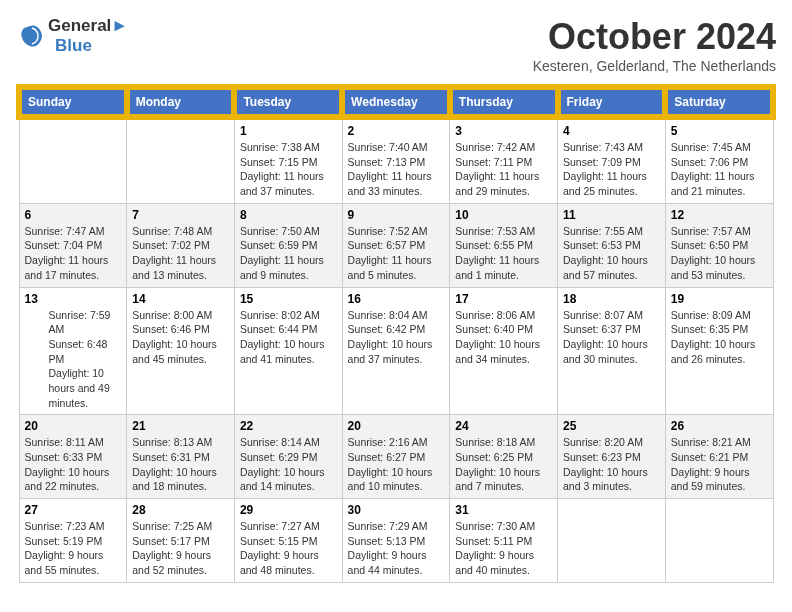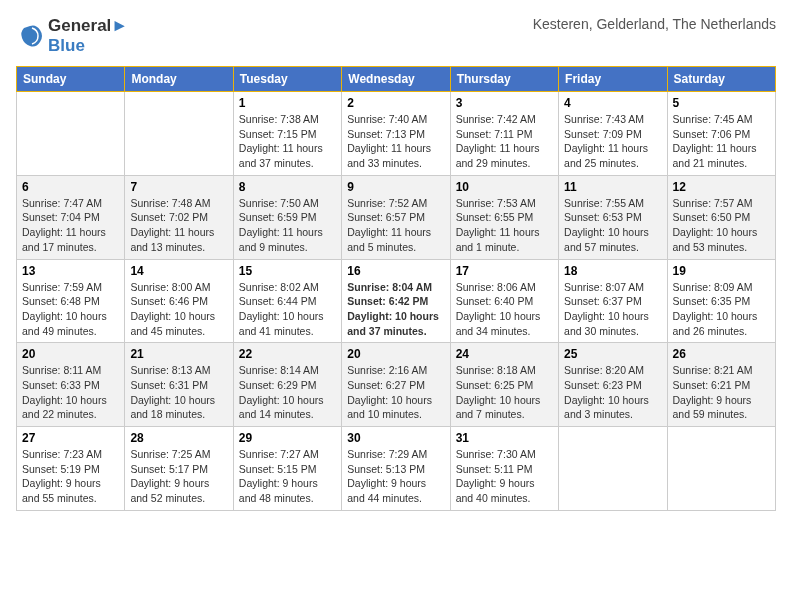--- a/index.html
+++ b/index.html
@@ -42,21 +42,21 @@
       border-collapse: collapse;
       font-size: 11px;
     }
     thead tr th {
       background-color: #4472c4;
       color: #fff;
       text-align: left;
       padding: 5px 6px;
       font-size: 12px;
       font-weight: bold;
-      border: 1px solid #eab308;
+      border: 6px solid #eab308;
     }
     tbody tr td {
       border: 1px solid #ccc;
       vertical-align: top;
       padding: 4px 5px;
       width: calc(100% / 7);
       min-height: 70px;
       background: #fff;
     }
     tbody tr:nth-child(even) td {
@@ -81,24 +81,25 @@
 <body>
 
 <div class="header-section">
   <div class="logo">
     <svg class="logo-icon" viewBox="0 0 28 28">
       <path d="M14 4 Q20 2 24 8 Q28 14 24 20 Q20 26 14 24 Q8 22 6 16 Q4 10 8 6 Z" fill="#3a7cc1"></path>
       <path d="M16 6 Q22 8 22 14 Q22 20 16 22" fill="none" stroke="#fff" stroke-width="1.5"></path>
     </svg>
     <div>
       <div style="font-size:17px;font-weight:bold;color:#333;">General<span style="color:#3a7cc1;">►</span></div>
-      <div style="font-size:17px;font-weight:bold;color:#3a7cc1;">Blue</div>
+      <div style="font-size:17px;font-weight:bold;color:#3a7cc1;margin-left:7px;">Blue</div>
     </div>
   </div>
   <div class="title-section">
+    <div class="month-title">October 2024</div>
     <div class="subtitle">Kesteren, Gelderland, The Netherlands</div>
   </div>
 </div>
 
 <table>
   <thead>
     <tr>
     <th>Sunday</th>
         <th>Monday</th>
         <th>Tuesday</th>
@@ -183,39 +184,39 @@
         <td>
           <span class="day-num">12</span>
           <div class="day-info" style="white-space: pre-line;">Sunrise: 7:57 AM
 Sunset: 6:50 PM
 Daylight: 10 hours and 53 minutes.</div>
         </td>
       </tr>
       <tr>
         <td>
           <span class="day-num">13</span>
-          <div class="day-info" style="white-space: pre-line;">Sunrise: 7:59 AM
+          <div class="day-info" style="white-space: pre-line; margin-left: 24px;">Sunrise: 7:59 AM
 Sunset: 6:48 PM
 Daylight: 10 hours and 49 minutes.</div>
         </td>
         <td>
           <span class="day-num">14</span>
           <div class="day-info" style="white-space: pre-line;">Sunrise: 8:00 AM
 Sunset: 6:46 PM
 Daylight: 10 hours and 45 minutes.</div>
         </td>
         <td>
           <span class="day-num">15</span>
           <div class="day-info" style="white-space: pre-line;">Sunrise: 8:02 AM
 Sunset: 6:44 PM
 Daylight: 10 hours and 41 minutes.</div>
         </td>
         <td>
           <span class="day-num">16</span>
-          <div class="day-info" style="white-space: pre-line; font-weight: bold;">Sunrise: 8:04 AM
+          <div class="day-info" style="white-space: pre-line;">Sunrise: 8:04 AM
 Sunset: 6:42 PM
 Daylight: 10 hours and 37 minutes.</div>
         </td>
         <td>
           <span class="day-num">17</span>
           <div class="day-info" style="white-space: pre-line;">Sunrise: 8:06 AM
 Sunset: 6:40 PM
 Daylight: 10 hours and 34 minutes.</div>
         </td>
         <td>

